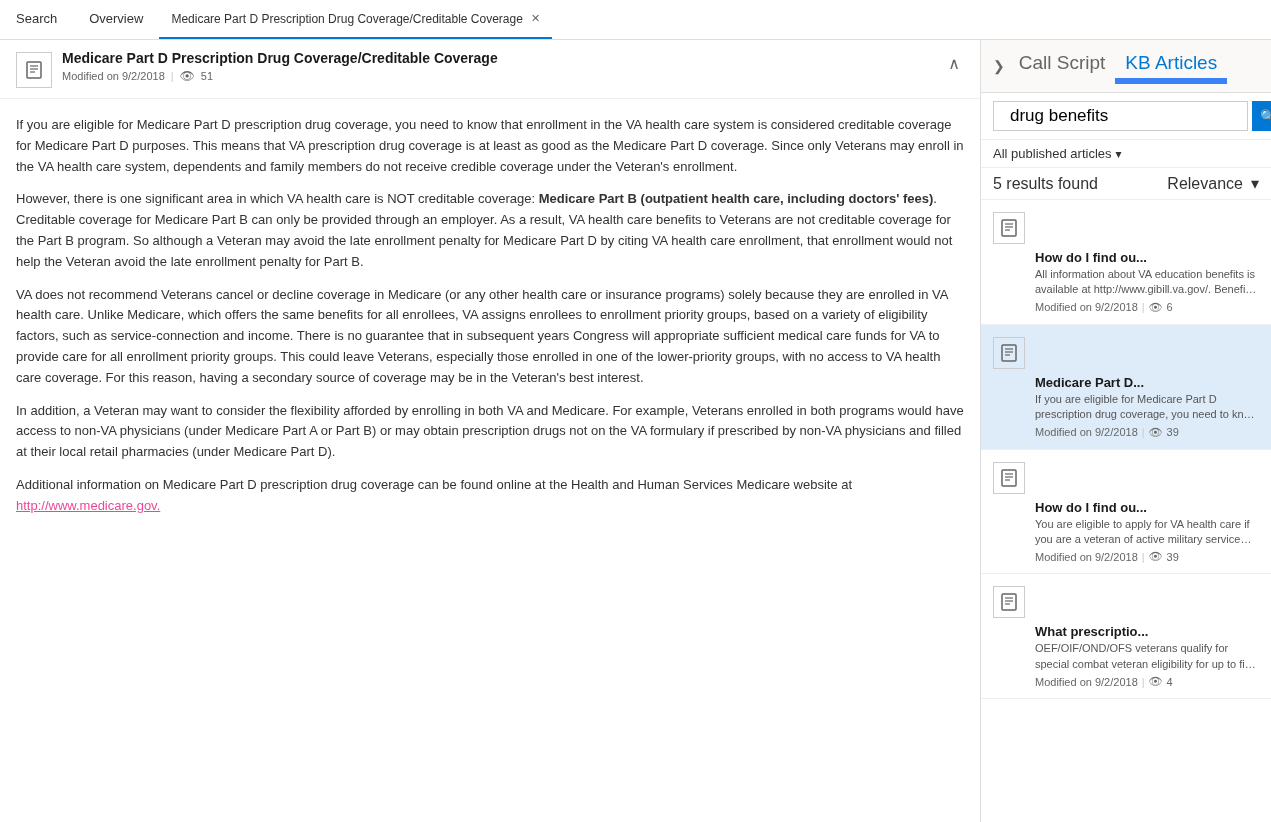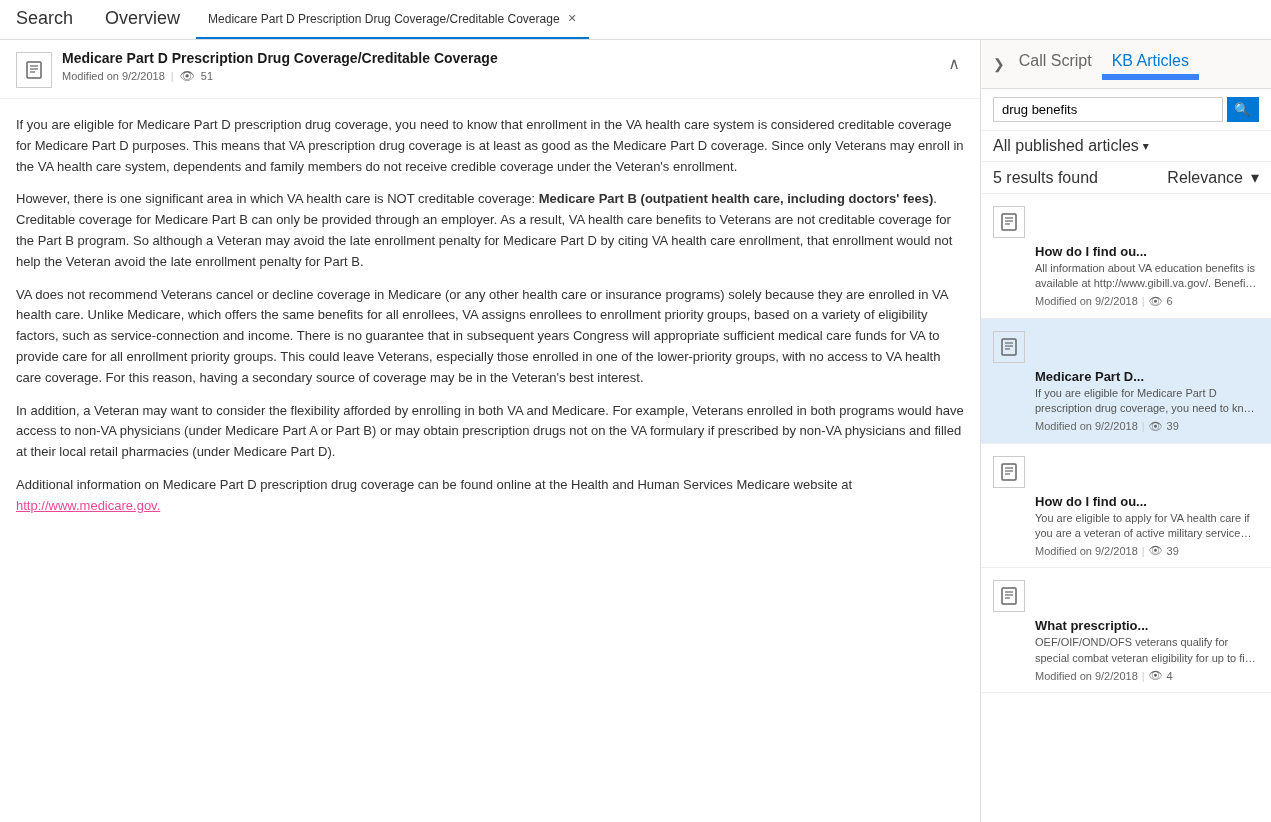--- a/index.html
+++ b/index.html
@@ -1,20 +1,20 @@
 <!DOCTYPE html>
 <html><head>
   <meta charset="utf-8">
   <style>
     * { box-sizing: border-box; margin: 0; padding: 0; }
     body { font-family: 'Segoe UI', Tahoma, Geneva, Verdana, sans-serif; font-size: 13px; background: #f3f2f1; color: #333; height: 822px; overflow: hidden; display: flex; flex-direction: column; }
 
     
     .top-nav { display: flex; align-items: stretch; background: #fff; border-bottom: 1px solid #ddd; min-height: 40px; flex-shrink: 0; }
-    .nav-item { padding: 0 16px; display: flex; align-items: center; cursor: pointer; font-size: 18px; color: #333; border-bottom: 2px solid transparent; }
+    .nav-item { padding: 0 16px; display: flex; align-items: center; cursor: pointer; font-size: 13px; color: #333; border-bottom: 2px solid transparent; }
     .nav-tab { display: flex; align-items: center; padding: 0 12px; font-size: 12px; color: #333; border-bottom: 2px solid #0078d4; cursor: pointer; background: #fff; position: relative; }
     .nav-tab .close-btn { margin-left: 8px; color: #666; font-size: 11px; cursor: pointer; line-height: 1; }
 
     
     .main-container { display: flex; flex: 1; overflow: hidden; }
 
     
     .article-area { flex: 1; overflow-y: auto; background: #fff; border-right: 1px solid #ddd; display: flex; flex-direction: column; }
     .article-header { padding: 10px 16px; border-bottom: 1px solid #eee; display: flex; align-items: flex-start; justify-content: space-between; }
     .article-header-left { display: flex; align-items: flex-start; gap: 10px; }
@@ -26,29 +26,29 @@
     .article-body { padding: 16px; line-height: 1.6; overflow-y: auto; font-size: 13px; color: #333; }
     .article-body p { margin-bottom: 12px; }
     .article-body a { color: #ec4899; text-decoration: underline; }
     .bold-text { font-weight: bold; text-align: center; }
 
     
     .right-panel { width: 290px; flex-shrink: 0; background: #fff; display: flex; flex-direction: column; overflow: hidden; }
     .panel-header { display: flex; align-items: center; padding: 8px 12px; border-bottom: 1px solid #ddd; background: #faf9f8; }
     .panel-header-icon { color: #666; font-size: 14px; margin-right: 4px; cursor: pointer; }
     .panel-title-tabs { display: flex; gap: 0; }
-    .panel-tab { padding: 4px 10px; font-size: 16px; cursor: pointer; color: #666; border-bottom: 2px solid transparent; }
+    .panel-tab { padding: 4px 10px; font-size: 19px; cursor: pointer; color: #666; border-bottom: 2px solid transparent; }
     .panel-tab.active { color: #0078d4; border-bottom: 6px solid #3b82f6; font-weight: 500; }
     .action-buttons { display: flex; padding: 8px 12px; border-bottom: 1px solid #eee; gap: 4px; }
     .action-btn { padding: 4px 10px; font-size: 12px; border: 1px solid #ddd; background: #fff; cursor: pointer; color: #333; border-radius: 2px; }
     .search-row { display: flex; padding: 8px 12px; border-bottom: 1px solid #eee; gap: 4px; }
-    .search-input { flex: 1; padding: 4px 8px; border: 1px solid #ccc; font-size: 13px; outline: none; }
+    .search-input { flex: 1; padding: 4px 16px; border: 1px solid #ccc; font-size: 17px; outline: none; }
     .search-btn { padding: 4px 8px; background: #0078d4; border: none; cursor: pointer; color: #fff; font-size: 13px; }
     .filter-row { display: flex; align-items: center; padding: 6px 12px; border-bottom: 1px solid #eee; gap: 4px; }
-    .filter-label { font-size: 16px; color: #333; }
+    .filter-label { font-size: 13px; color: #333; }
     .filter-dropdown { font-size: 12px; color: #333; cursor: pointer; display: flex; align-items: center; gap: 2px; }
     .results-row { display: flex; align-items: center; justify-content: space-between; padding: 6px 12px; border-bottom: 1px solid #eee; }
     .results-count { font-size: 16px; color: #333; }
     .relevance-sort { font-size: 16px; color: #333; cursor: pointer; display: flex; align-items: center; gap: 8px; }
     .kb-results { overflow-y: auto; flex: 1; }
     .kb-item { display: flex; align-items: flex-start; padding: 10px 12px; border-bottom: 1px solid #eee; cursor: pointer; gap: 10px; }
     .kb-item.selected { background: #deecf9; }
     .kb-item-icon { width: 32px; height: 32px; border: 1px solid #ccc; display: flex; align-items: center; justify-content: center; flex-shrink: 0; margin-top: 2px; }
     .kb-item-content { flex: 1; min-width: 0; margin-top: 40px; }
     .kb-item-title { font-size: 13px; font-weight: 600; color: #1a1a1a; white-space: nowrap; overflow: hidden; text-overflow: ellipsis; }

